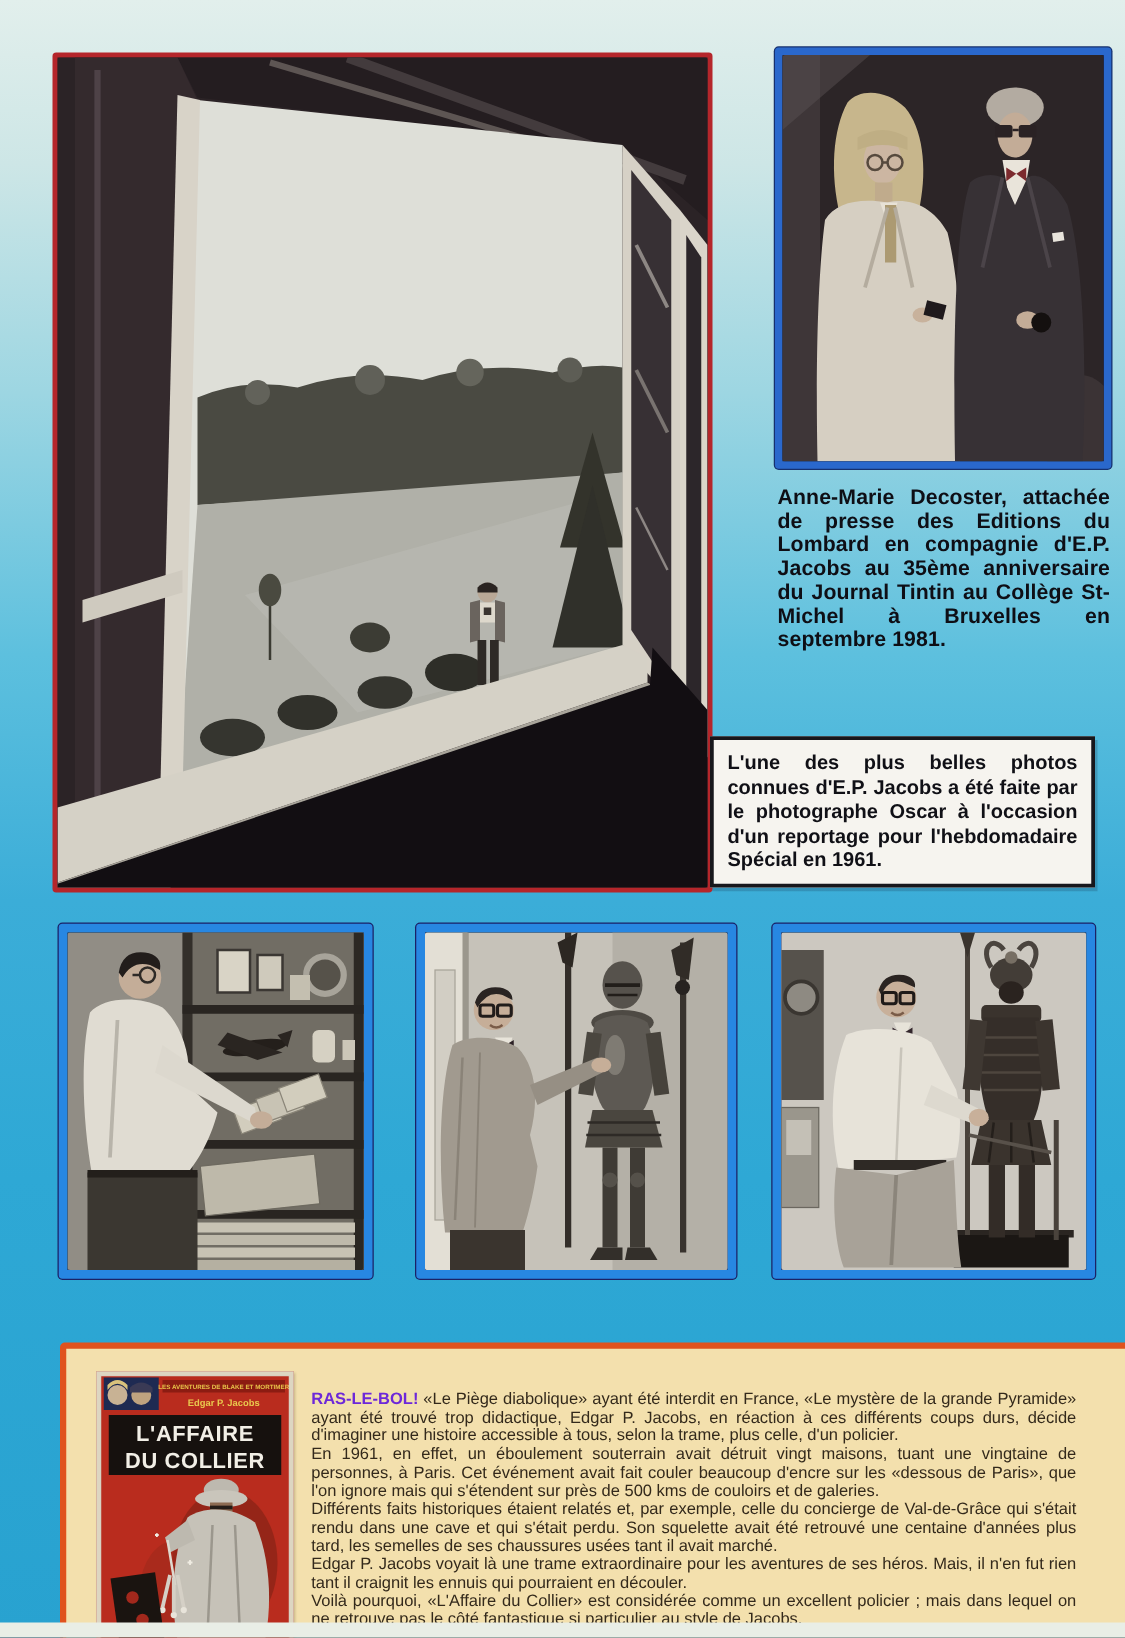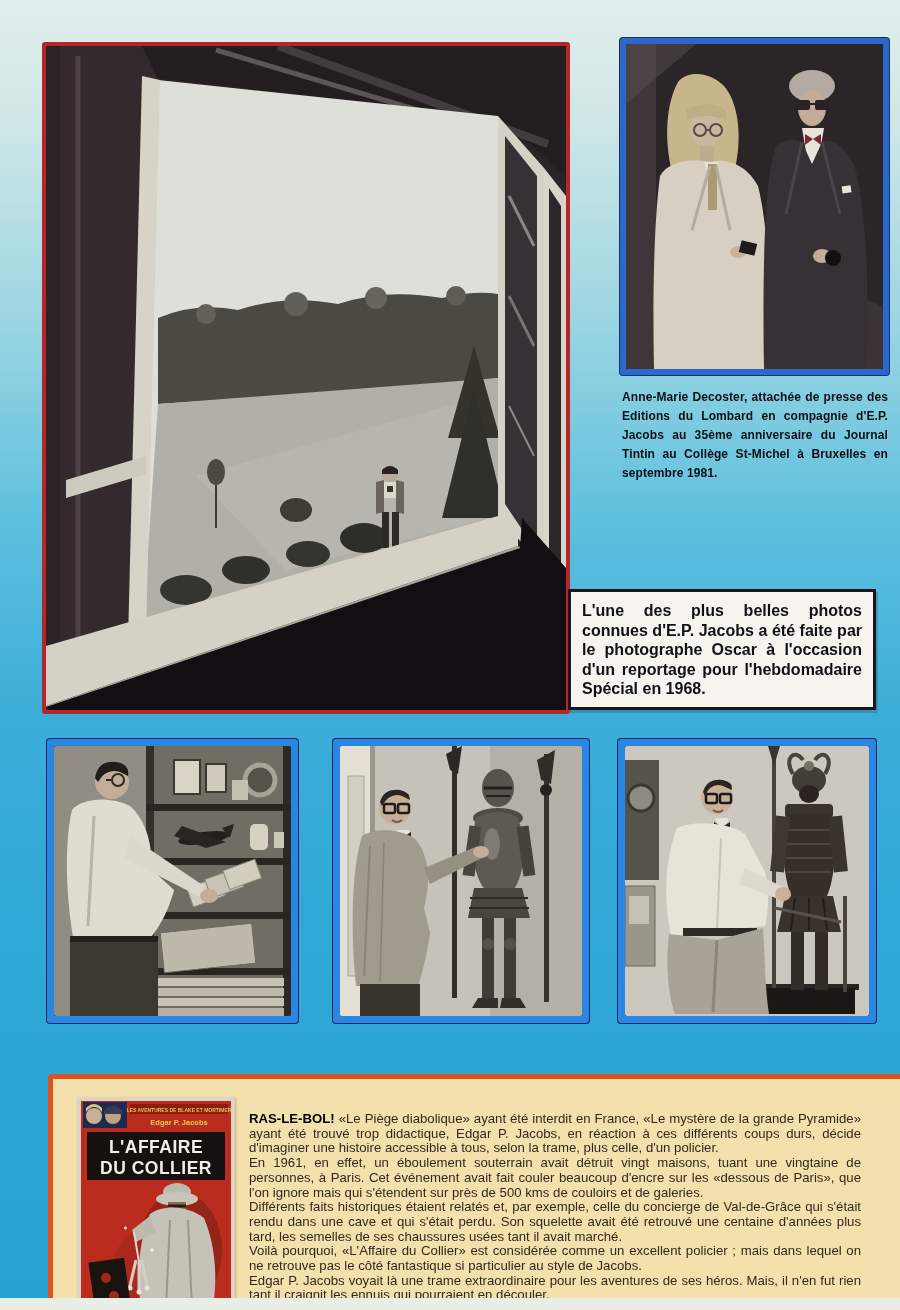--- a/index.html
+++ b/index.html
@@ -9,37 +9,37 @@
     background:linear-gradient(180deg,#e2efec 0%,#cde6e6 10%,#9dd6e2 24%,#5dc0de 40%,#3badd8 55%,#2ea8d5 72%,#28a2d0 100%);
   }
   .abs{position:absolute;}
   .photo{box-sizing:content-box;background:#262024;border-radius:3px;}
   .photo svg{display:block;border-radius:2px;}
   .photo--red{border:4px solid #b5262b;}
   .photo--blue6{border:6px solid #2a68cc;box-shadow:inset 0 0 0 2px #101c50,0 0 0 1px #16306e;}
   .photo--blue7{border:7px solid #2787e2;box-shadow:inset 0 0 0 2px #1b2166,0 0 0 1px #1b2166;}
   .caption{
     font-weight:bold;color:#0e0e15;text-align:justify;
-    font-size:12px;line-height:19px;letter-spacing:.1px;
+    font-size:17px;line-height:19px;letter-spacing:.1px;
   }
   .oscar-box{
     box-sizing:border-box;background:#f6f4ef;border:3px solid #17171c;
     padding:9px 11px 8px 11px;box-shadow:2px 3px 0 rgba(10,20,40,.18);
   }
   .oscar-box p{margin:0;font-weight:bold;color:#101016;text-align:justify;
     font-size:16px;line-height:19.5px;}
   .panel{
     box-sizing:border-box;background:#f3e0ad;border:5px solid #e0521d;border-radius:4px;
   }
   .cover{box-sizing:content-box;border:3px solid #ddd6c2;background:#b92c1e;box-shadow:1px 1px 2px rgba(60,40,10,.25);}
   .article{
     text-align:justify;color:#33291b;font-size:13.2px;line-height:14.7px;
   }
   .article p{margin:0;}
-  .article .lead{font-weight:bold;color:#000000;}
+  .article .lead{font-weight:bold;color:#6d28d9;}
   .bottom-strip{background:#e9eee6;}
 </style>
 </head>
 <body>
 
 <div class="page">
 
   <div class="abs photo photo--red" style="left:42px;top:42px;width:520px;height:664px;">
     <svg viewBox="0 0 520 664" width="520" height="664">
       <rect x="0" y="0" width="520" height="664" fill="#2b2326"></rect>
@@ -143,21 +143,21 @@
         <rect x="216" y="142" width="9" height="7" fill="#e8e4dc" transform="rotate(-8 220 145)"></rect>
         <ellipse cx="196" cy="212" rx="9" ry="7" fill="#c3ac97"></ellipse>
         <circle cx="207" cy="214" r="8" fill="#14100f"></circle>
       </g>
     </svg>
   </div>
 
   <div class="abs caption" style="left:622px;top:388px;width:266px;">Anne-Marie Decoster, attachée de presse des Editions du Lombard en compagnie d'E.P. Jacobs au 35ème anniversaire du Journal Tintin au Collège St-Michel à Bruxelles en septembre 1981.</div>
 
   <div class="abs oscar-box" style="left:568px;top:589px;width:308px;">
-    <p>L'une des plus belles photos connues d'E.P. Jacobs a été faite par le photographe Oscar à l'occasion d'un reportage pour l'hebdomadaire Spécial en 1968.</p>
+    <p>L'une des plus belles photos connues d'E.P. Jacobs a été faite par le photographe Oscar à l'occasion d'un reportage pour l'hebdomadaire Spécial en 1961.</p>
   </div>
 
   <div class="abs photo photo--blue7" style="left:47px;top:739px;width:237px;height:270px;">
     <svg viewBox="0 0 237 270" width="237" height="270">
       <rect width="237" height="270" fill="#918d85"></rect>
       <g>
         <rect x="92" y="0" width="145" height="270" fill="#716d64"></rect>
         <rect x="92" y="0" width="8" height="270" fill="#332f2a"></rect>
         <rect x="229" y="0" width="8" height="270" fill="#2c2823"></rect>
         <rect x="92" y="58" width="145" height="7" fill="#292521"></rect>
@@ -357,20 +357,20 @@
         </g>
         <rect x="60" y="216" width="32" height="9" rx="2" fill="#3f7c36" stroke="#cfc9b8" stroke-width="1"></rect>
         <rect x="0.5" y="0.5" width="151" height="227" fill="none" stroke="#d8d2c2" stroke-width="1"></rect>
       </svg>
     </div>
 
     <div class="abs article" style="left:196px;top:33px;width:612px;">
       <p><span class="lead">RAS-LE-BOL!</span><span> «Le Piège diabolique» ayant été interdit en France, «Le mystère de la grande Pyramide» ayant été trouvé trop didactique, Edgar P. Jacobs, en réaction à ces différents coups durs, décide d'imaginer une histoire accessible à tous, selon la trame, plus celle, d'un policier.</span></p>
       <p>En 1961, en effet, un éboulement souterrain avait détruit vingt maisons, tuant une vingtaine de personnes, à Paris. Cet événement avait fait couler beaucoup d'encre sur les «dessous de Paris», que l'on ignore mais qui s'étendent sur près de 500 kms de couloirs et de galeries.</p>
       <p>Différents faits historiques étaient relatés et, par exemple, celle du concierge de Val-de-Grâce qui s'était rendu dans une cave et qui s'était perdu. Son squelette avait été retrouvé une centaine d'années plus tard, les semelles de ses chaussures usées tant il avait marché.</p>
+      <p>Edgar P. Jacobs voyait là une trame extraordinaire pour les aventures de ses héros. Mais, il n'en fut rien tant il craignit les ennuis qui pourraient en découler.</p>
       <p>Voilà pourquoi, «L'Affaire du Collier» est considérée comme un excellent policier ; mais dans lequel on ne retrouve pas le côté fantastique si particulier au style de Jacobs.</p>
-      <p>Edgar P. Jacobs voyait là une trame extraordinaire pour les aventures de ses héros. Mais, il n'en fut rien tant il craignit les ennuis qui pourraient en découler.</p>
     </div>
   </div>
 
   <div class="abs bottom-strip" style="left:0;top:1298px;width:900px;height:12px;"></div>
 
 </div>
 
 </body></html>

